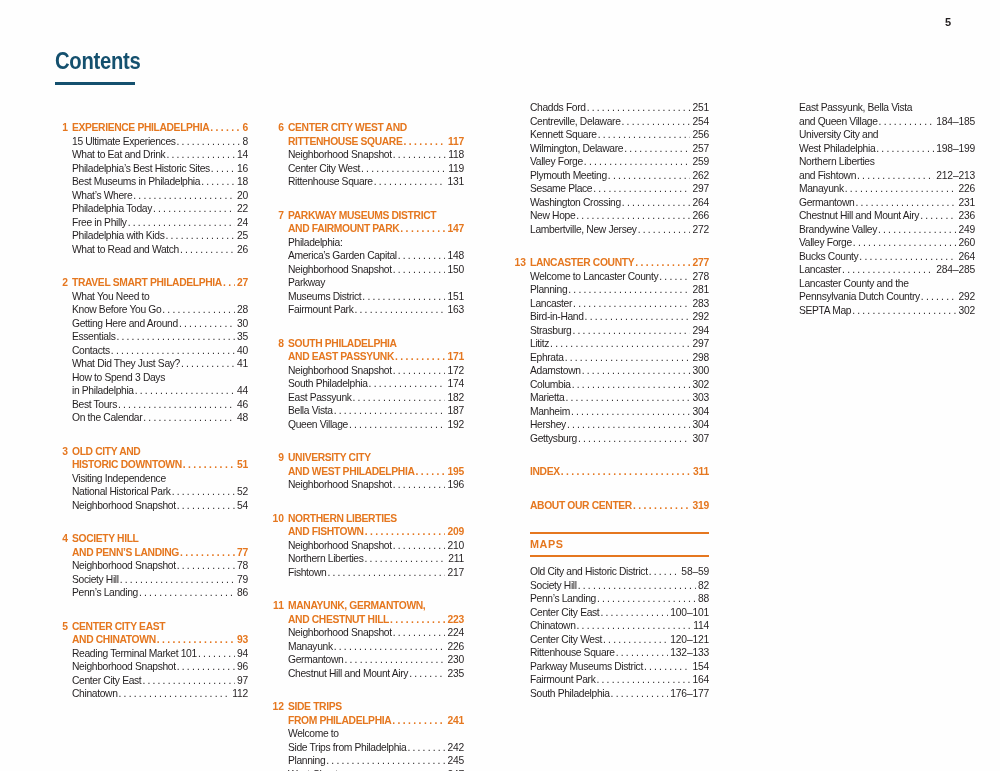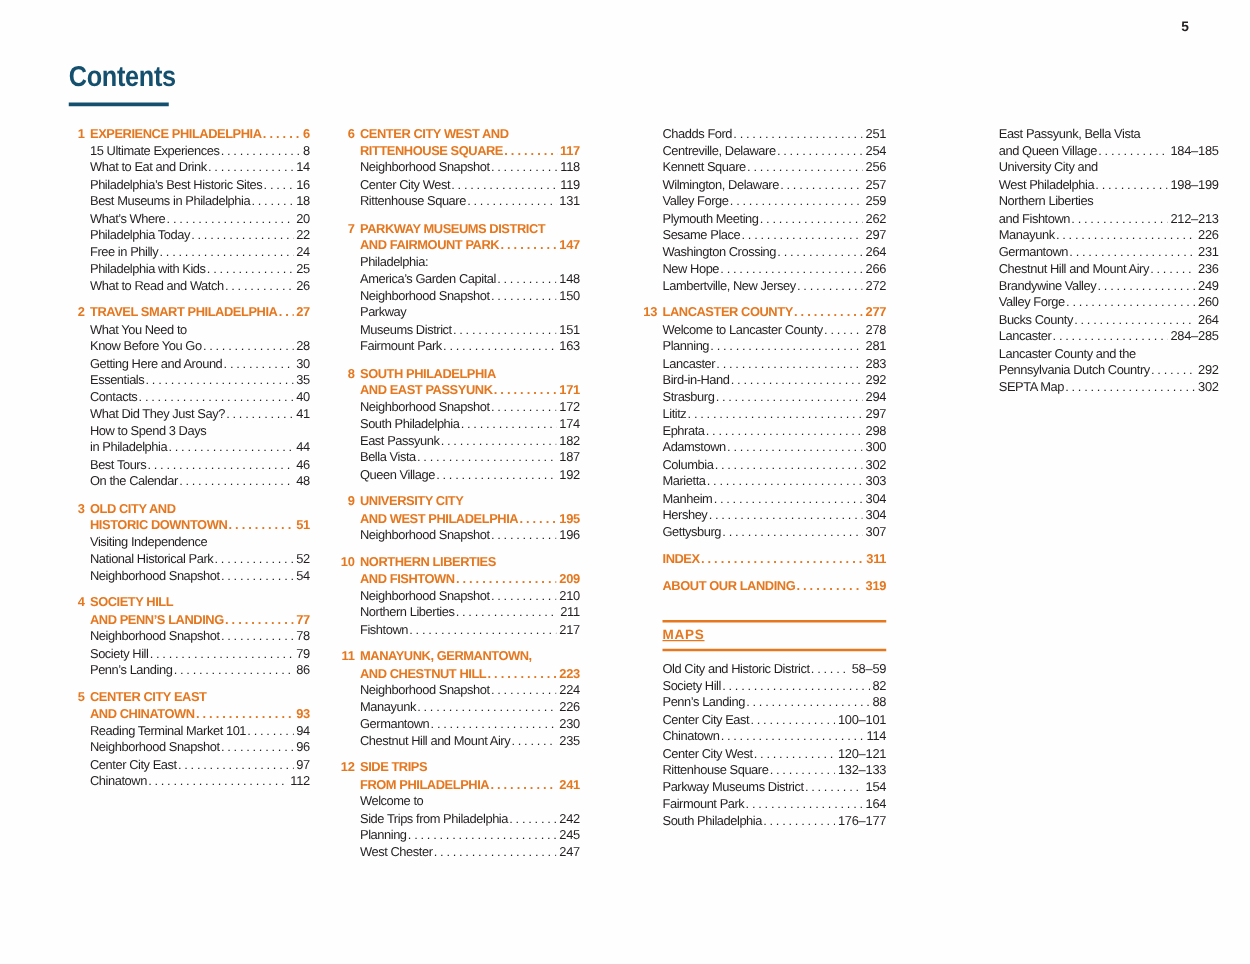--- a/index.html
+++ b/index.html
@@ -37,35 +37,35 @@
   .toc-col>*+*{margin-top:8px;}
   .toc-col>.maps-header{margin-top:20px;}
 
   .section{position:relative;padding-left:17px;}
   .items-block{padding-left:17px;}
   .sec-num{
     position:absolute;left:0;top:0;width:13px;text-align:right;
     color:var(--orange);font-weight:bold;
     font-size:10.3px;line-height:13.5px;
   }
-  .sec-head{color:var(--orange);font-weight:bold;}
+  .sec-head{color:var(--orange);font-weight:bold;margin-top:20px;}
   .sec-head .dots{letter-spacing:2.4px;}
 
   .toc-row{display:flex;align-items:baseline;font-size:10.3px;line-height:13.5px;}
   .plain{font-size:10.3px;line-height:13.5px;white-space:nowrap;letter-spacing:-0.35px;}
   .label{white-space:nowrap;letter-spacing:-0.35px;}
   .dots{flex:1;overflow:hidden;white-space:nowrap;letter-spacing:2.2px;margin:0 2px 0 1px;}
   .dots::after{content:"..........................................................";}
   .pagenum{white-space:nowrap;letter-spacing:-0.2px;}
 
   .maps-header{padding-left:17px;}
   .rule{border-top:2px solid var(--orange);height:0;}
   .maps-title{
     color:var(--orange);font-weight:bold;font-size:10.8px;
-    letter-spacing:0.6px;padding:4px 0 5px;text-decoration:underline;
+    letter-spacing:0.6px;padding:4px 0 5px;
   }
 </style>
 </head>
 <body>
 
 <div id="pageno">5</div>
 <div id="title">Contents</div>
 <div id="title-underline"></div>
 
 <div id="col1" class="toc-col">
@@ -756,21 +756,21 @@
         <div class="toc-row">
           <span class="label">INDEX</span>
           <span class="dots"></span>
           <span class="pagenum">311</span>
         </div>
       </div>
     </div>
     <div class="section">
       <div class="sec-head">
         <div class="toc-row">
-          <span class="label">ABOUT OUR LANDING</span>
+          <span class="label">ABOUT OUR CENTER</span>
           <span class="dots"></span>
           <span class="pagenum">319</span>
         </div>
       </div>
     </div>
     <div class="maps-header">
       <div class="rule"></div>
       <div class="maps-title">MAPS</div>
       <div class="rule"></div>
     </div>

